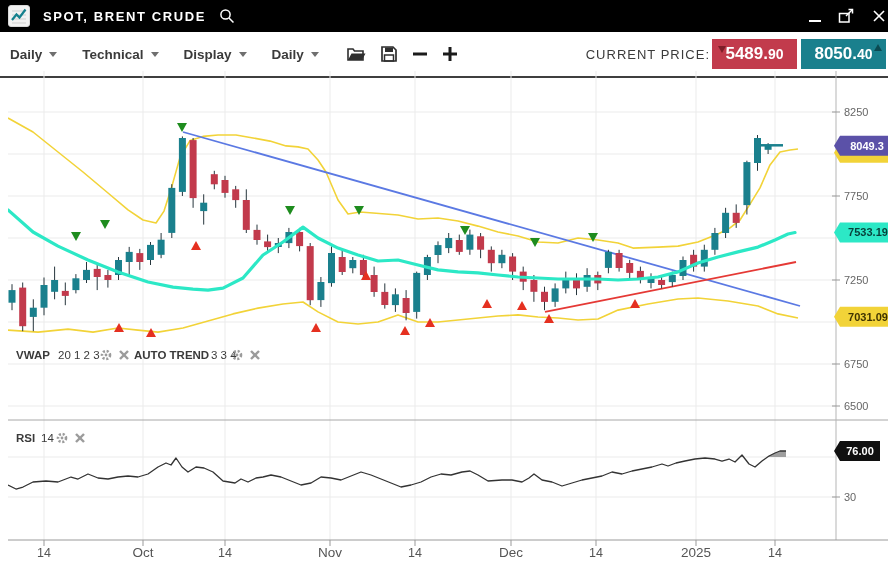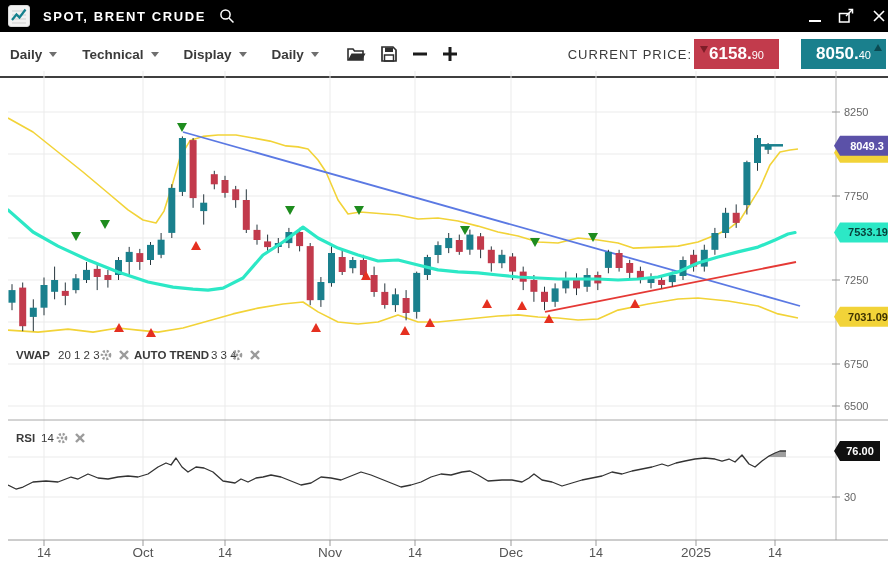--- a/index.html
+++ b/index.html
@@ -22,23 +22,23 @@
   .menu{display:flex;align-items:center;margin-right:25px;cursor:pointer}
   .menu span{font-size:13.5px;font-weight:bold;color:#3b3b3b}
   .caret{width:0;height:0;border-left:4.5px solid transparent;
          border-right:4.5px solid transparent;border-top:5px solid #6f6f6f;margin-left:7px}
   .tools{display:flex;align-items:center;gap:14px;margin-left:2px}
   .tools>*{cursor:pointer;display:flex}
   .cp-label{margin-left:auto;margin-right:2px;font-size:13px;color:#3b3b3b;letter-spacing:1px}
   .price-badge{width:85px;height:30px;box-sizing:border-box;position:relative;
                display:flex;align-items:baseline;justify-content:center;padding-top:4px}
   .price-badge .big{font-size:17px;font-weight:bold;color:#fff;line-height:22px}
-  .price-badge .small{font-size:11px;font-weight:normal;color:#fff}
+  .price-badge .small{font-size:14px;font-weight:bold;color:#fff}
   .badge-red{background:#c23b4c}
-  .badge-teal{background:#1a808d;margin-left:22px}
+  .badge-teal{background:#1a808d;margin-left:4px}
   .arr-dn{position:absolute;left:6px;top:7px;width:0;height:0;
           border-left:4px solid transparent;border-right:4px solid transparent;
           border-top:7px solid #7d1d28}
   .arr-up{position:absolute;right:4px;top:5px;width:0;height:0;
           border-left:4px solid transparent;border-right:4px solid transparent;
           border-bottom:7px solid #0b4a52}
 
   .chart-wrap{position:absolute;left:8px;top:70px;width:888px;height:492px}
   svg{font-family:"Liberation Sans",sans-serif}
 </style>
@@ -122,21 +122,21 @@
       <svg width="16" height="16" viewBox="0 0 16 16">
         <line x1="1" y1="8" x2="15" y2="8" stroke="#1b1b1b" stroke-width="3"></line>
         <line x1="8" y1="1" x2="8" y2="15" stroke="#1b1b1b" stroke-width="3"></line>
       </svg>
     </span>
   </div>
 
   <span class="cp-label">CURRENT PRICE:</span>
   <div class="price-badge badge-red">
     <i class="arr-dn"></i>
-    <span class="big">6158.</span>
+    <span class="big">5489.</span>
     <span class="small">90</span>
   </div>
   <div class="price-badge badge-teal">
     <span class="big">8050.</span>
     <span class="small">40</span>
     <i class="arr-up"></i>
   </div>
 </div>
 
 <div class="chart-wrap">

